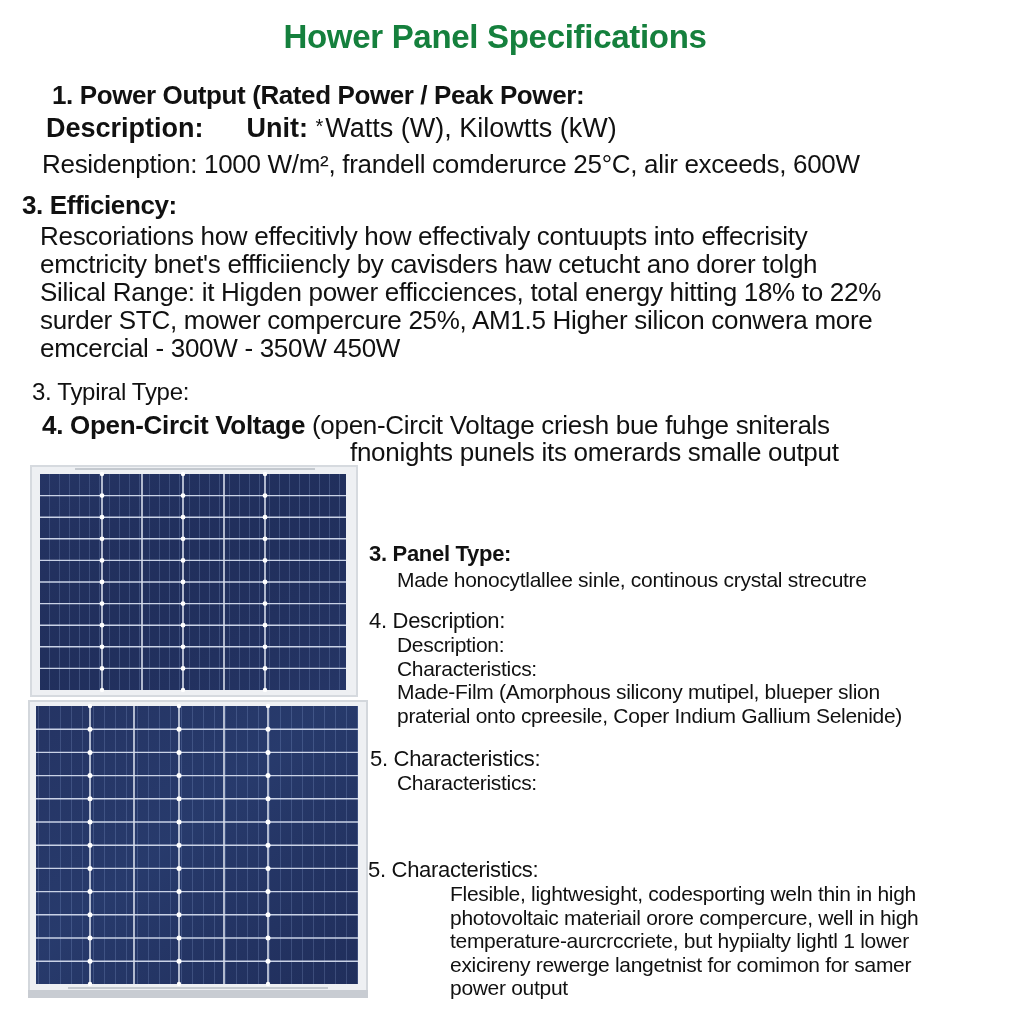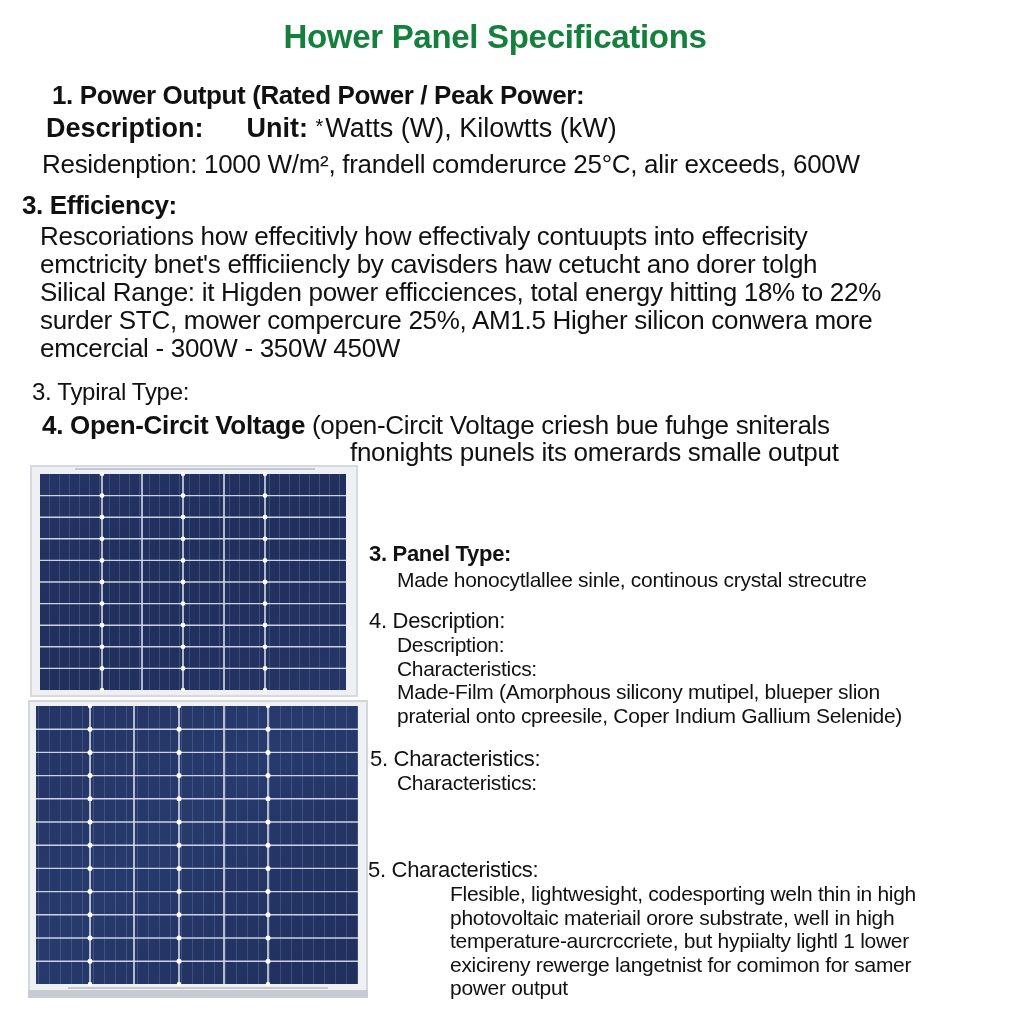--- a/index.html
+++ b/index.html
@@ -240,17 +240,17 @@
 </div>
 
 <div class="abs h-sm-reg" style="left:370px; top:746px;">5. Characteristics:</div>
 <div class="abs body-sm" style="left:397px; top:771px;">
   <div>Characteristics:</div>
 </div>
 
 <div class="abs h-sm-reg" style="left:368px; top:857px;">5. Characteristics:</div>
 <div class="abs body-sm" style="left:406px; top:882px;margin-left:44px;">
   <div>Flesible, lightwesight, codesporting weln thin in high</div>
-  <div>photovoltaic materiail orore substrate, well in high</div>
+  <div>photovoltaic materiail orore compercure, well in high</div>
   <div>temperature-aurcrccriete, but hypiialty lightl 1 lower</div>
   <div>exicireny rewerge langetnist for comimon for samer</div>
   <div>power output</div>
 </div>
 
 </body></html>

